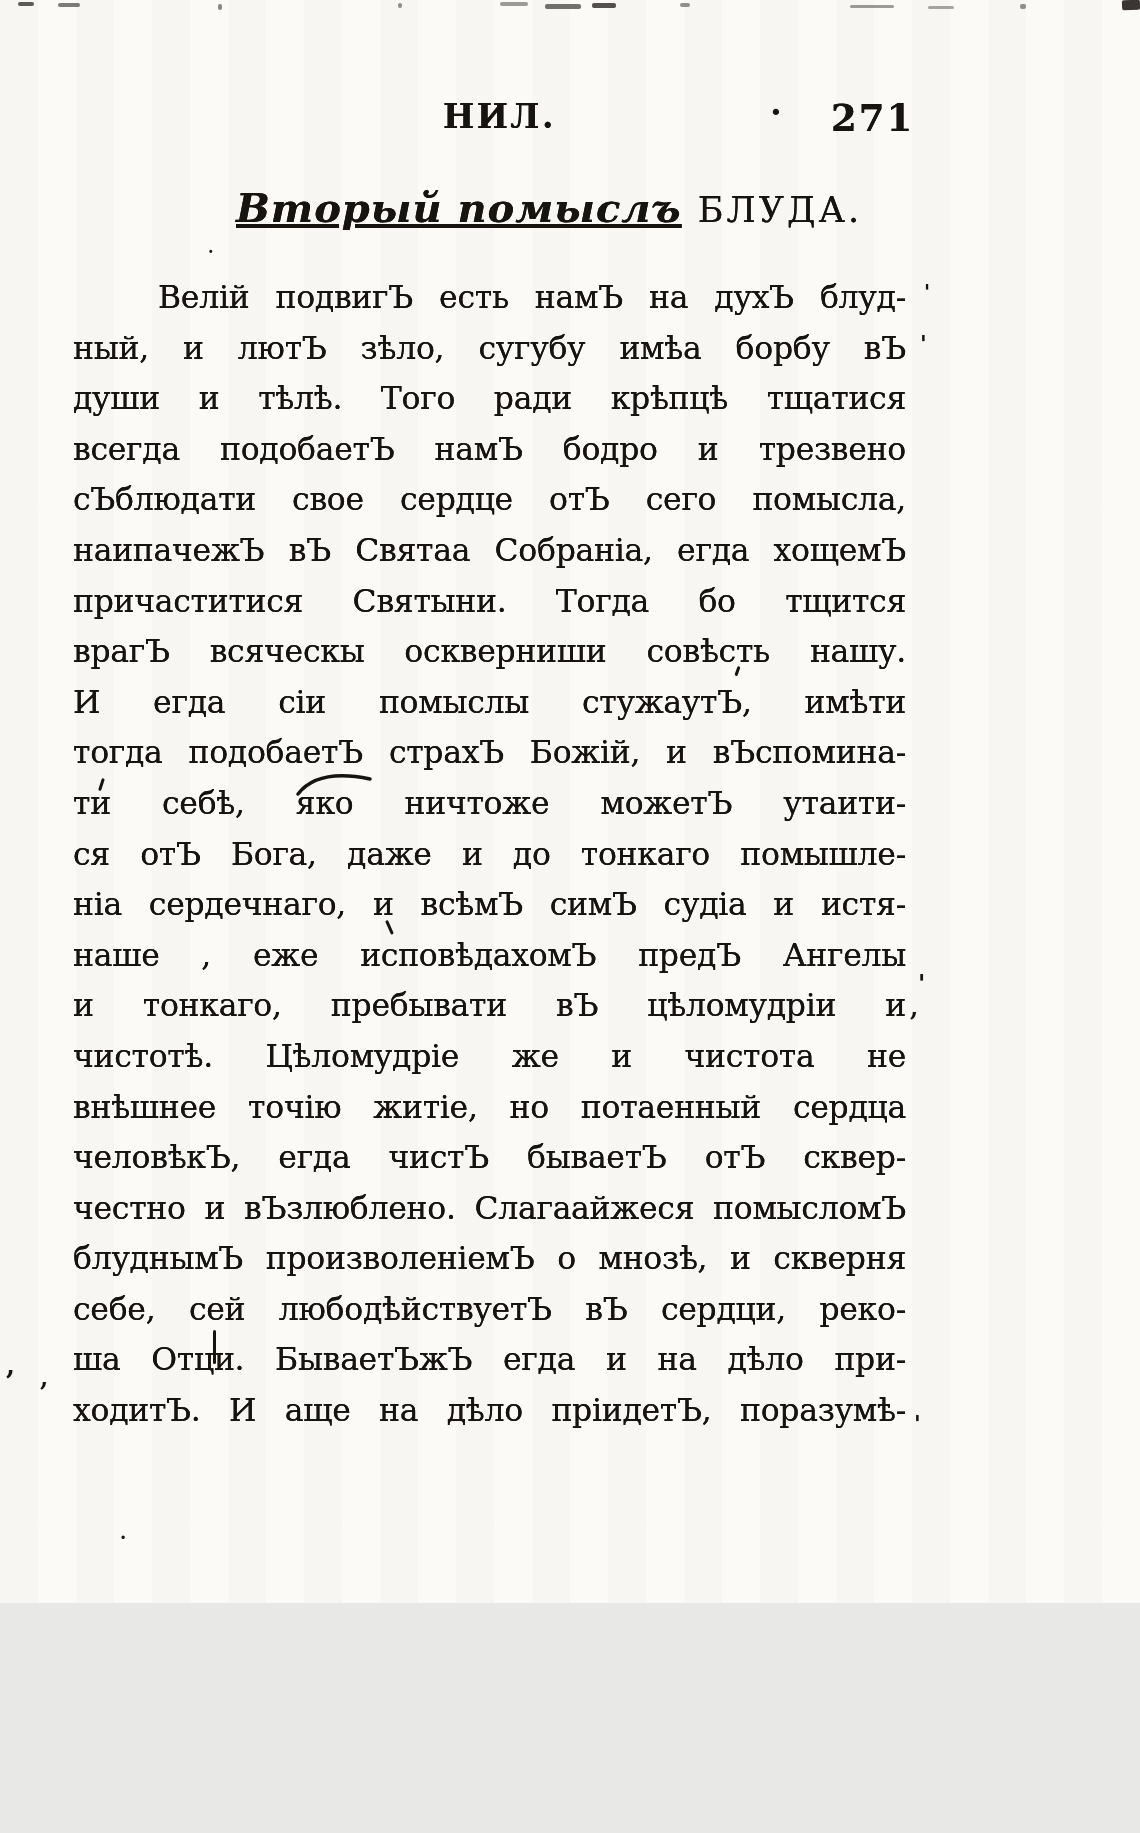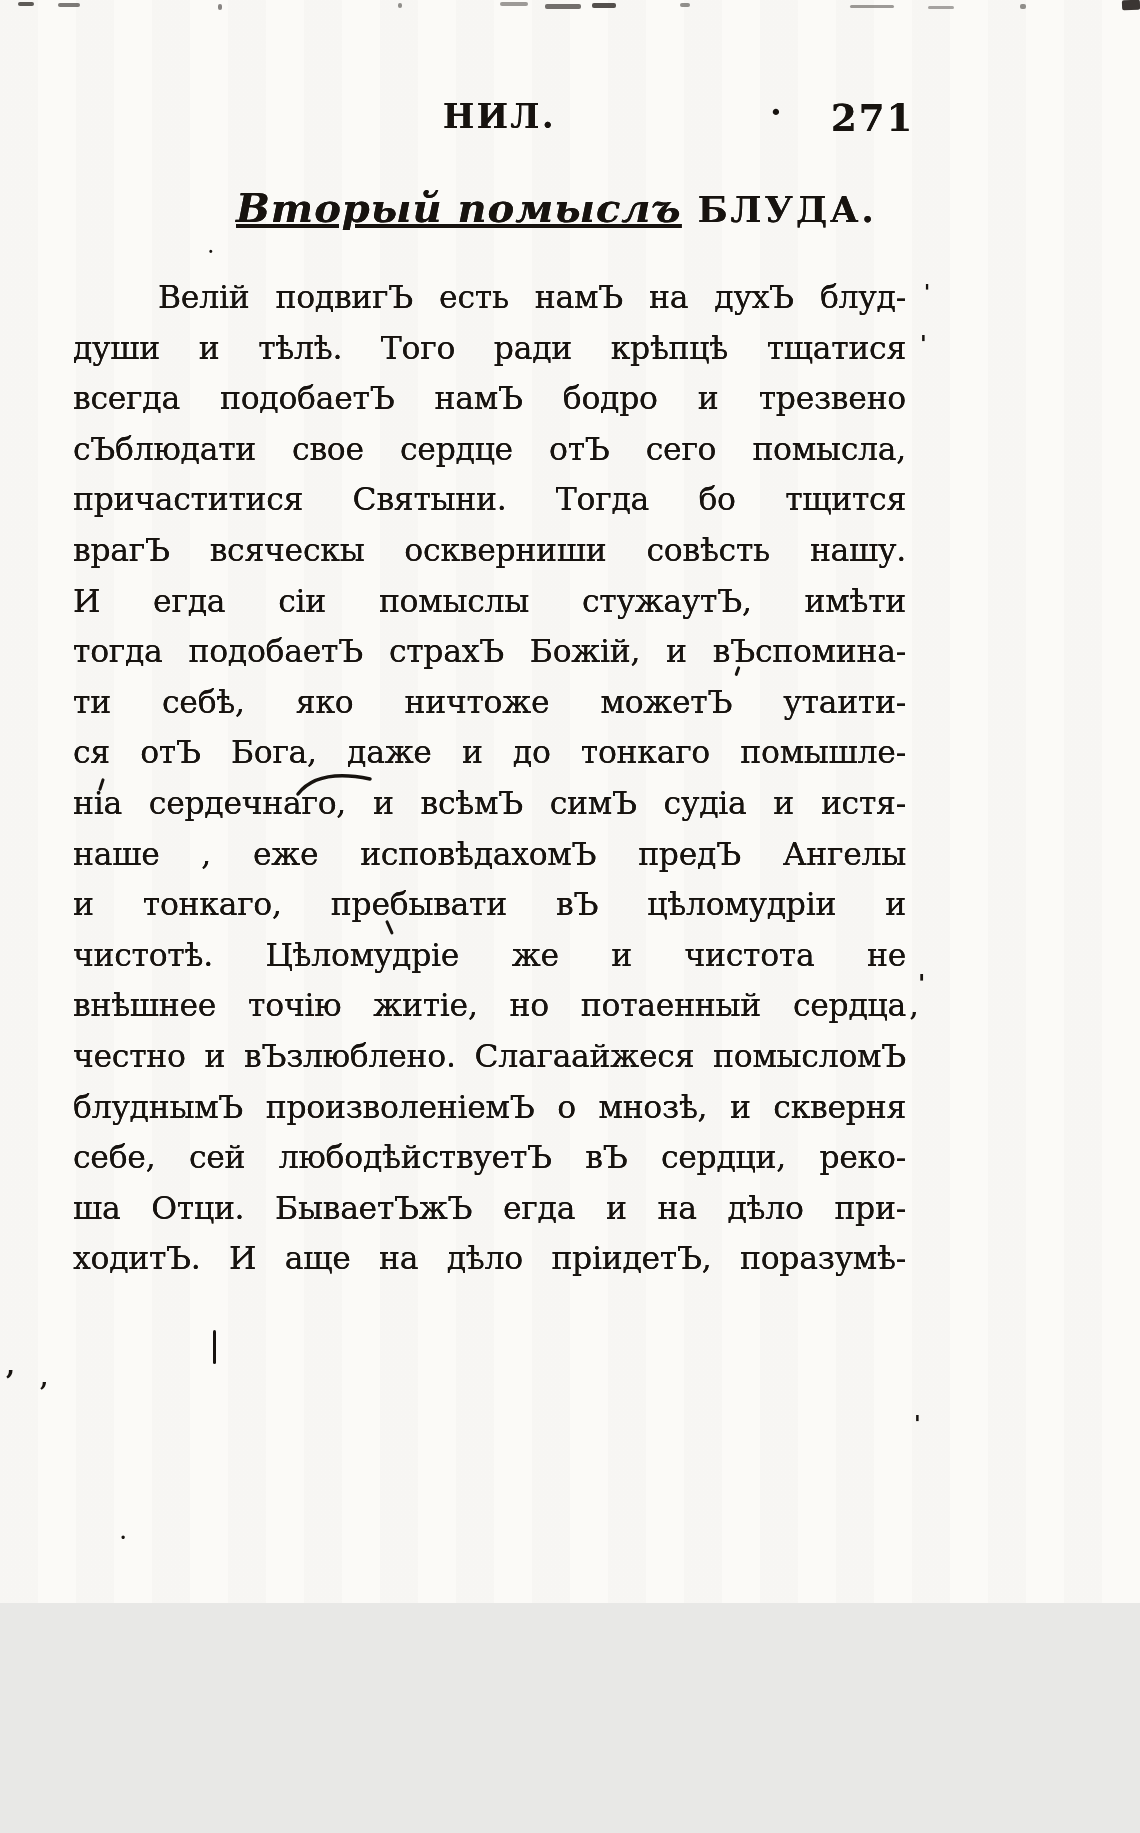--- a/index.html
+++ b/index.html
@@ -31,21 +31,21 @@
   
   .heading{
     position:absolute;left:236px;top:184px;white-space:nowrap;
   }
   .heading .it{
     font-style:italic;font-weight:700;font-size:40px;letter-spacing:1px;
     text-shadow:0 0 0.5px currentColor;
     text-decoration:underline;
   }
   .heading .caps{
-    font-style:normal;font-weight:700;font-size:35px;letter-spacing:3px;
+    font-style:normal;font-weight:400;font-size:35px;letter-spacing:3px;
     margin-left:16px;
     text-shadow:0 0 0.6px currentColor;
   }
   
   .body-text{
     position:absolute;left:73px;top:272px;width:833px;
   }
   .ln{
     font-size:31.5px;font-weight:400;letter-spacing:-0.3px;
     line-height:50.6px;height:50.6px;
@@ -85,34 +85,37 @@
     <span class="sep-dot">·</span>
     <span class="page-number">271</span>
   </header>
 
   <div class="heading">
     <span class="it">Вторый помыслъ</span><span class="caps">БЛУДА.</span>
   </div>
 
   <main class="body-text">
     <div class="ln first">Велій подвигЪ есть намЪ на духЪ блуд-</div>
+    <div class="ln">ный, и лютЪ зѣло, сугубу имѣа борбу вЪ</div>
     <div class="ln">души и тѣлѣ. Того ради крѣпцѣ тщатися</div>
     <div class="ln">всегда подобаетЪ намЪ бодро и трезвено</div>
     <div class="ln">сЪблюдати свое сердце отЪ сего помысла,</div>
+    <div class="ln">наипачежЪ вЪ Святаа Собраніа, егда хощемЪ</div>
     <div class="ln">причаститися Святыни. Тогда бо тщится</div>
     <div class="ln">врагЪ всяческы оскверниши совѣсть нашу.</div>
     <div class="ln">И егда сіи помыслы стужаутЪ, имѣти</div>
     <div class="ln">тогда подобаетЪ страхЪ Божій, и вЪспомина-</div>
     <div class="ln">ти себѣ, яко ничтоже можетЪ утаити-</div>
     <div class="ln">ся отЪ Бога, даже и до тонкаго помышле-</div>
     <div class="ln">ніа сердечнаго, и всѣмЪ симЪ судіа и истя-</div>
     <div class="ln">наше , еже исповѣдахомЪ предЪ Ангелы</div>
     <div class="ln">и тонкаго, пребывати вЪ цѣломудріи и</div>
     <div class="ln">чистотѣ. Цѣломудріе же и чистота не</div>
     <div class="ln">внѣшнее точію житіе, но потаенный сердца</div>
+    <div class="ln">человѣкЪ, егда чистЪ бываетЪ отЪ сквер-</div>
     <div class="ln">честно и вЪзлюблено. Слагаайжеся помысломЪ</div>
     <div class="ln">блуднымЪ произволеніемЪ о мнозѣ, и скверня</div>
     <div class="ln">себе, сей любодѣйствуетЪ вЪ сердци, реко-</div>
     <div class="ln">ша Отци. БываетЪжЪ егда и на дѣло при-</div>
     <div class="ln">ходитЪ. И аще на дѣло пріидетЪ, поразумѣ-</div>
   </main>
 
   <svg class="swash" style="left:296px;top:770px;" width="80" height="30" viewBox="0 0 80 30">
     <path d="M2,24 C16,6 40,2 74,9" fill="none" stroke="#17130f" stroke-width="3.5" stroke-linecap="round"></path>
   </svg>

